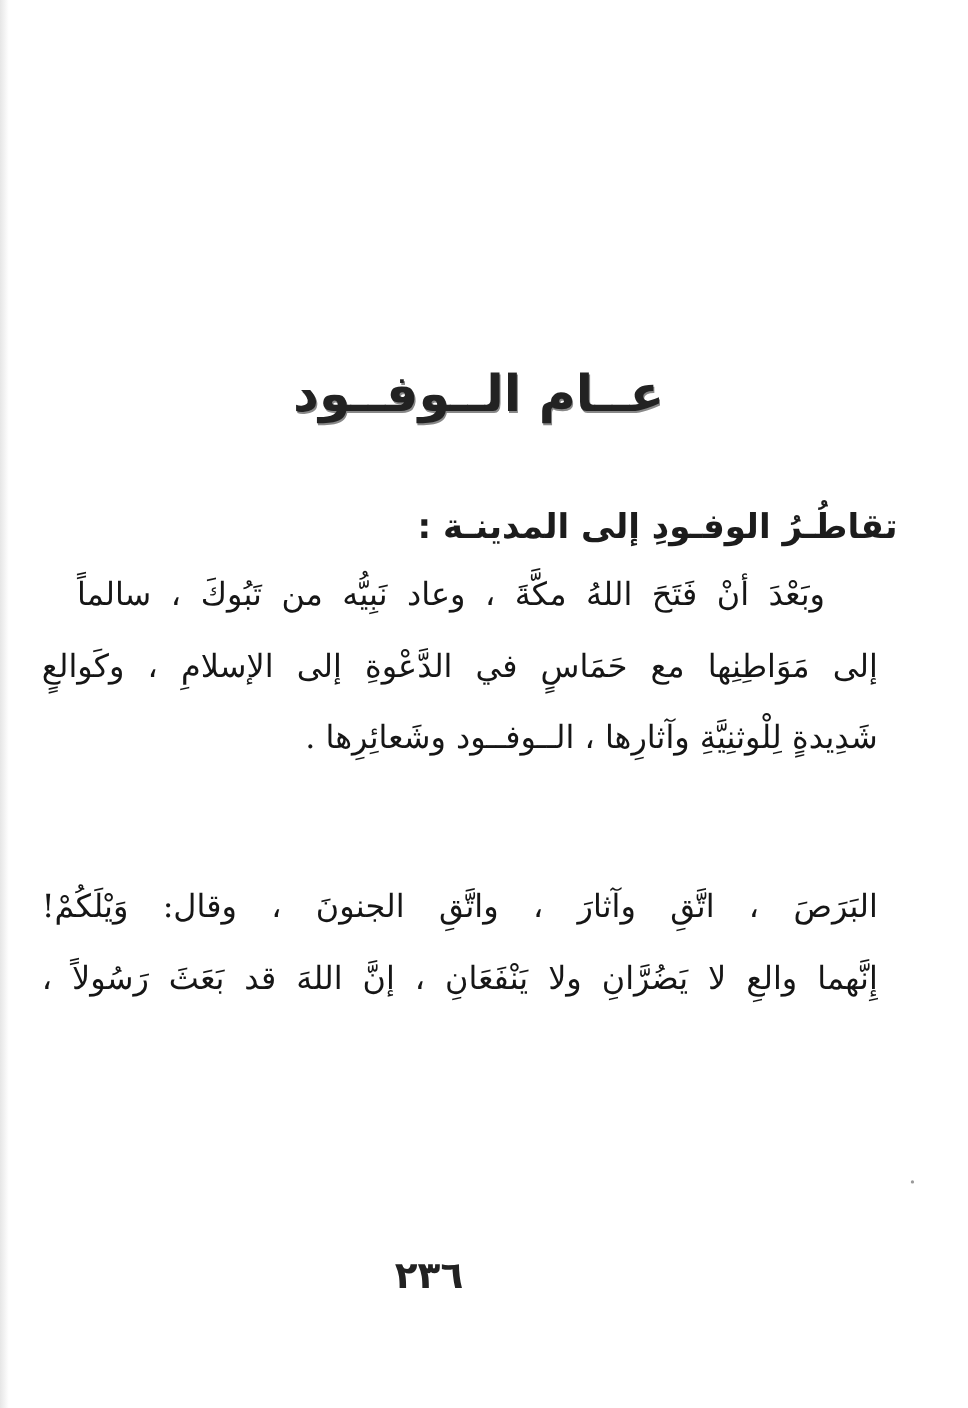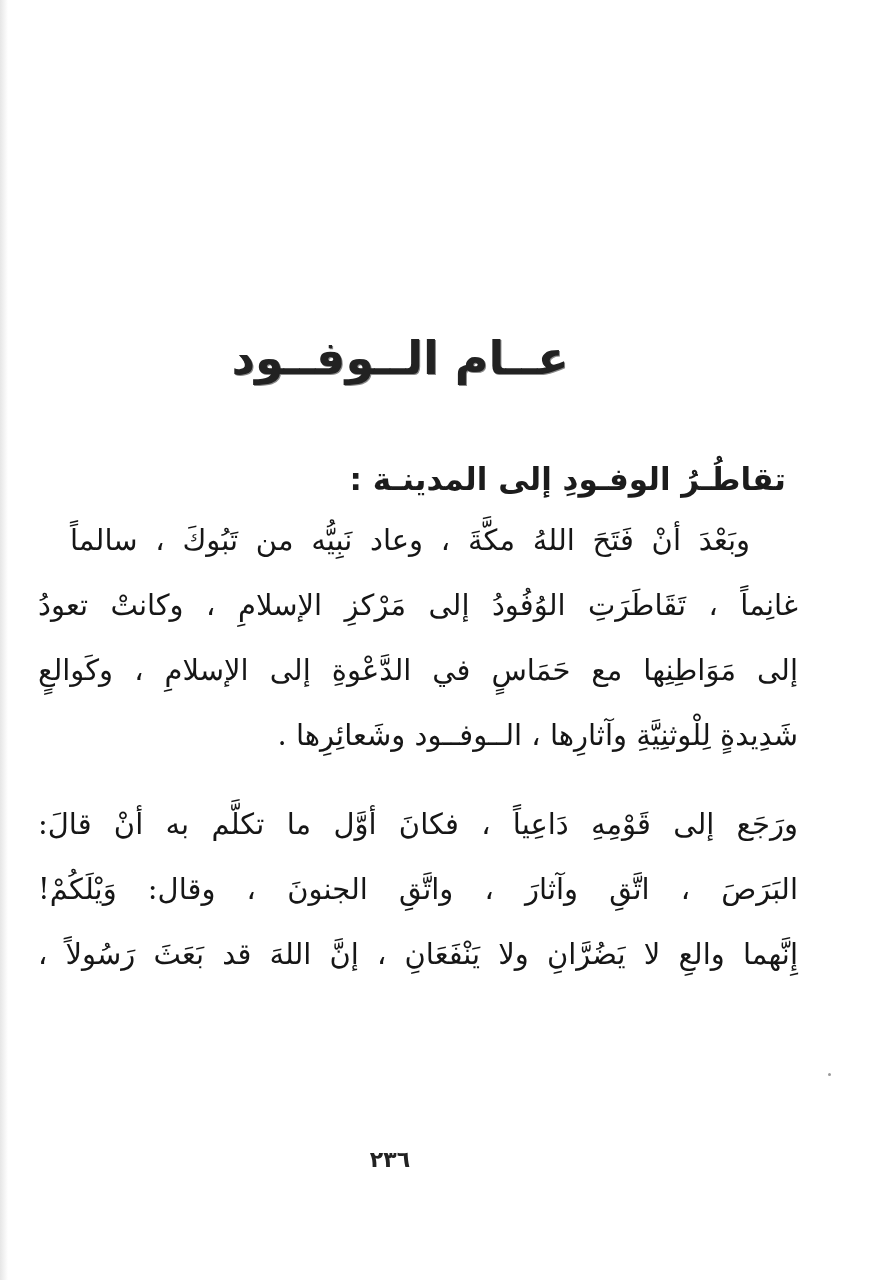--- a/index.html
+++ b/index.html
@@ -27,25 +27,26 @@
     left: 0;
     width: 800px;
     text-align: center;
     font-family: "DejaVu Sans", "Liberation Sans", sans-serif;
     font-weight: bold;
     font-size: 46px;
     line-height: 70px;
     color: #222;
     letter-spacing: 2px;
     text-shadow: 1px 1px 0 #888;
+    padding-left: 35px;
   }
   .subheading {
     position: absolute;
     top: 425px;
-    right: 94px;
+    right: 64px;
     font-family: "DejaVu Sans", "Liberation Sans", sans-serif;
     font-weight: bold;
     font-size: 31px;
     line-height: 56px;
     color: #1c1c1c;
     white-space: nowrap;
   }
   .paragraph {
     position: absolute;
     right: 82px;
@@ -66,21 +67,21 @@
   .p1 { top: 508px; }
   .p2 { top: 792px; }
   .page-number {
     position: absolute;
     top: 1140px;
     left: 0;
     width: 780px;
     text-align: center;
     font-family: "DejaVu Sans", "Liberation Sans", sans-serif;
     font-weight: bold;
-    font-size: 22px;
+    font-size: 34px;
     line-height: 40px;
     color: #222;
   }
   .edge-shadow {
     position: absolute;
     left: 0; top: 0;
     width: 8px; height: 1280px;
     background: linear-gradient(to right, #e6e6e6, #ffffff);
   }
   .speck {
@@ -95,27 +96,25 @@
 
 <div class="page">
   <div class="edge-shadow"></div>
 
   <h1 class="title">عــام الــوفــود</h1>
 
   <h2 class="subheading">تقاطُـرُ الوفـودِ إلى المدينـة :</h2>
 
   <div class="paragraph p1">
     <span class="line indent">وبَعْدَ أنْ فَتَحَ اللهُ مكَّةَ ، وعاد نَبِيُّه من تَبُوكَ ، سالماً</span>
-    <span class="line">غانِماً ، تَقَاطَرَتِ الوُفُودُ إلى مَرْكزِ الإسلامِ ، وكانتْ تعودُ</span>
     <span class="line">إلى مَوَاطِنِها مع حَمَاسٍ في الدَّعْوةِ إلى الإسلامِ ، وكَوالعٍ</span>
     <span class="line last">شَدِيدةٍ لِلْوثنِيَّةِ وآثارِها ، الــوفــود وشَعائِرِها .</span>
   </div>
 
   <div class="paragraph p2">
-    <span class="line">ورَجَع إلى قَوْمِهِ دَاعِياً ، فكانَ أوَّل ما تكلَّم به أنْ قالَ:</span>
     <span class="line">البَرَصَ ، اتَّقِ وآثارَ ، واتَّقِ الجنونَ ، وقال: وَيْلَكُمْ!</span>
     <span class="line">إِنَّهما والعِ لا يَضُرَّانِ ولا يَنْفَعَانِ ، إنَّ اللهَ قد بَعَثَ رَسُولاً ،</span>
   </div>
 
   <div class="page-number">٢٣٦</div>
 
   <div class="speck" style="left:828px; top:1073px;"></div>
 </div>
 
 </body></html>

